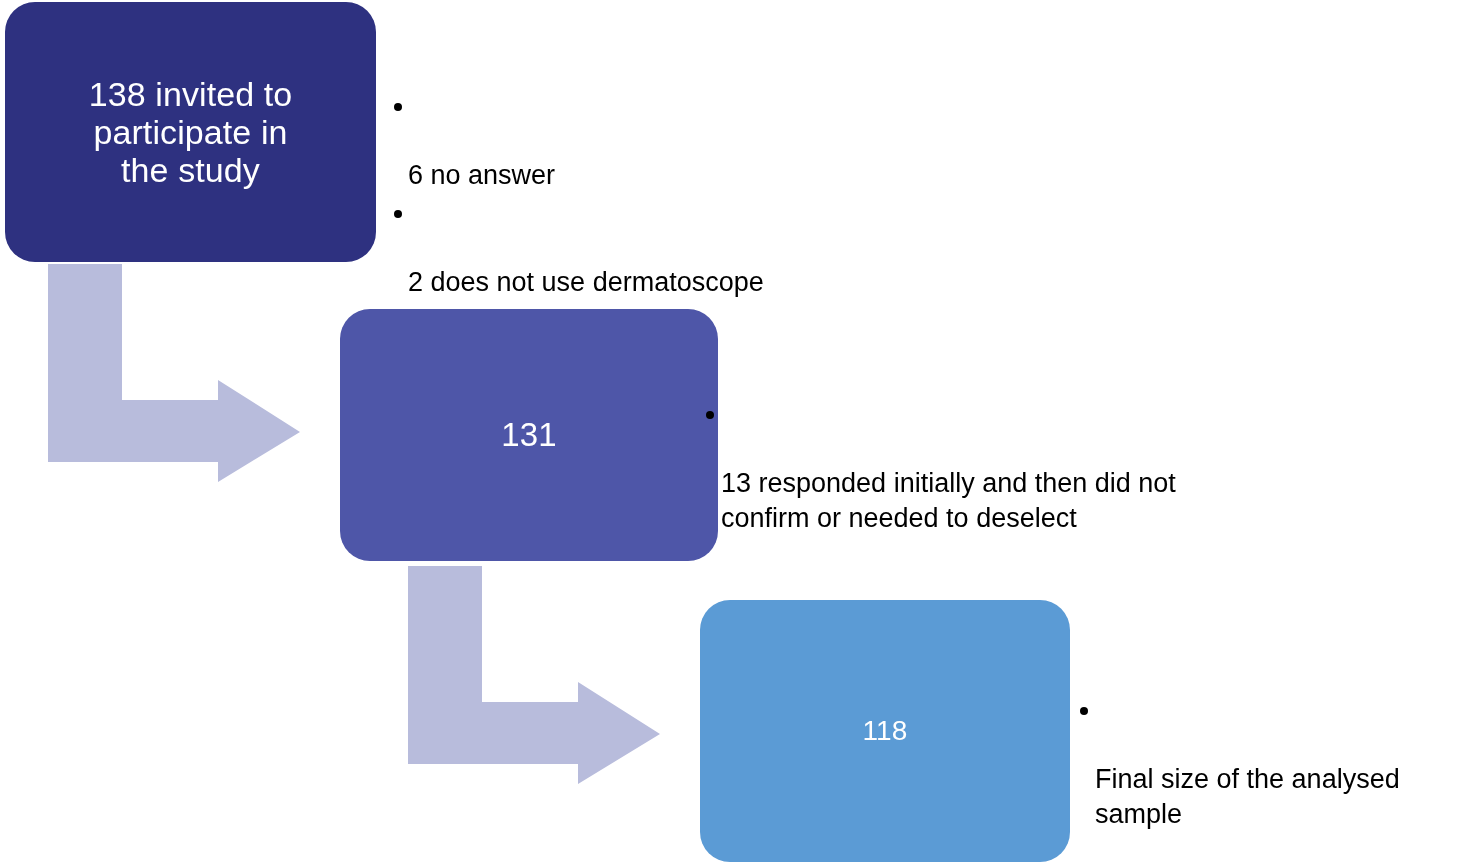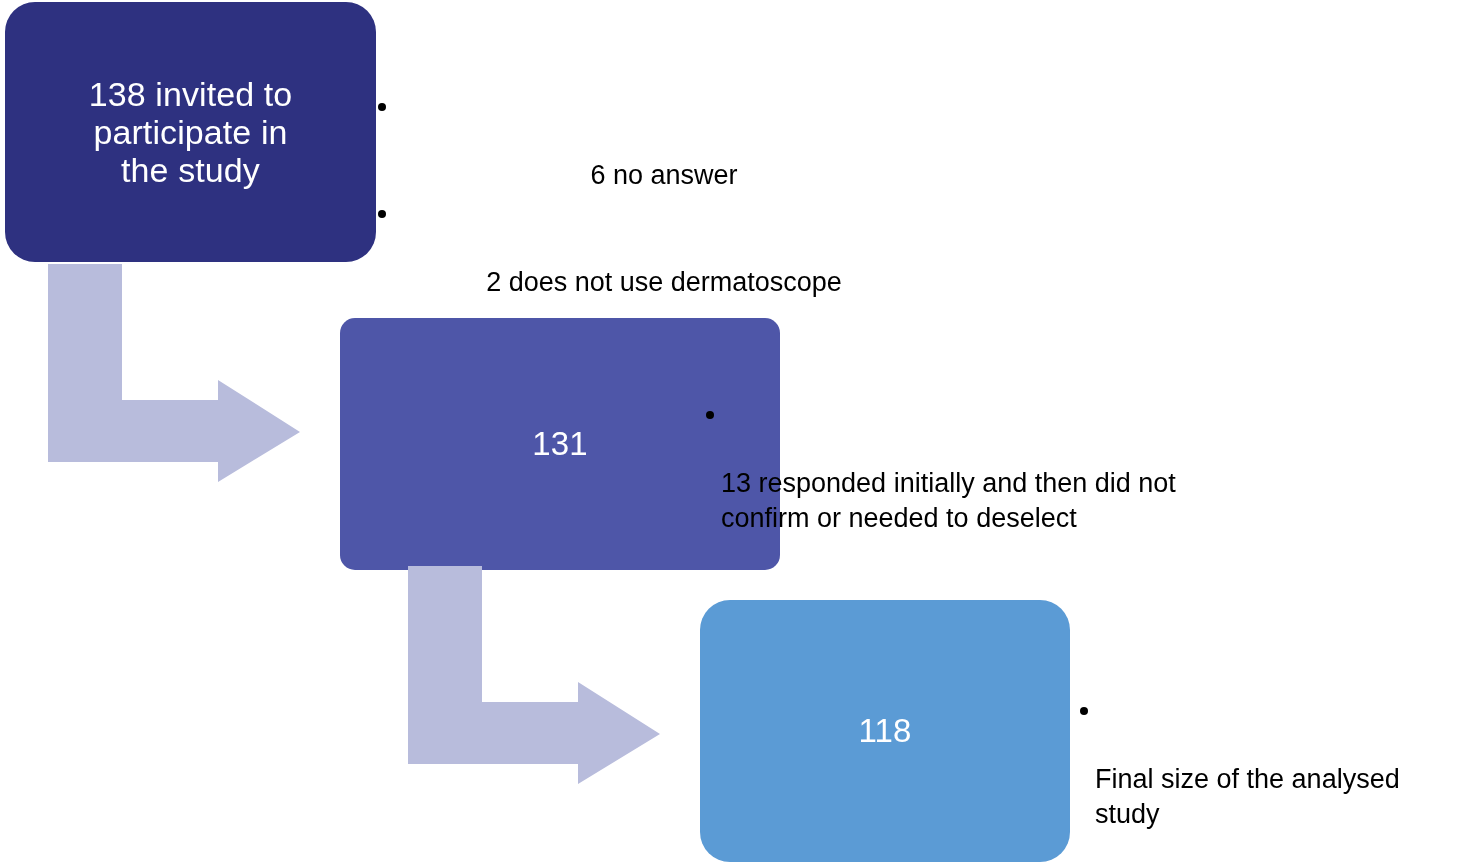--- a/index.html
+++ b/index.html
@@ -45,39 +45,38 @@
     height: 260px;
     background: #2e3180;
   }
   #box-invited .box-label {
     font-size: 34px;
     padding: 0 40px;
   }
 
   #box-131 {
     left: 340px;
-    top: 318px;
-    width: 440px;
+    top: 309px;
+    width: 378px;
     height: 252px;
     background: #4e56a8;
-    border-radius: 15px;
   }
   #box-131 .box-label {
     font-size: 33px;
   }
 
   #box-118 {
     left: 700px;
     top: 600px;
     width: 370px;
     height: 262px;
     background: #5b9bd5;
   }
   #box-118 .box-label {
-    font-size: 33px;
+    font-size: 28px;
   }
 
   
   .elbow-arrow {
     position: absolute;
     display: block;
   }
   #arrow-1 { left: 44px;  top: 260px; width: 262px; height: 222px; }
   #arrow-2 { left: 404px; top: 562px; width: 262px; height: 222px; }
 
@@ -102,21 +101,21 @@
   .note li .bullet-dot {
     position: absolute;
     left: 2px;
     top: 0.54em;
     width: 8px;
     height: 8px;
     border-radius: 50%;
     background: #000000;
   }
 
-  #note-top      { left: 376px;  top: 88px;  width: 560px; text-align: center; }
+  #note-top      { left: 392px;  top: 88px;  width: 560px; }
   #note-middle   { left: 704px;  top: 396px; width: 640px; }
   #note-bottom   { left: 1078px; top: 692px; width: 400px; }
 
   #note-middle li,
   #note-bottom li { padding-left: 17px; }
 </style>
 </head>
 <body>
 
 <div id="canvas">
@@ -164,18 +163,18 @@
 
   <div class="flow-box" id="box-118">
     <span class="box-label">118</span>
   </div>
 
   <div class="note" id="note-bottom">
     <ul>
       <li>
         <span class="bullet-dot"></span>
         <span>Final size of the analysed
-study</span>
+sample</span>
       </li>
     </ul>
   </div>
 
 </div>
 
 </body></html>

